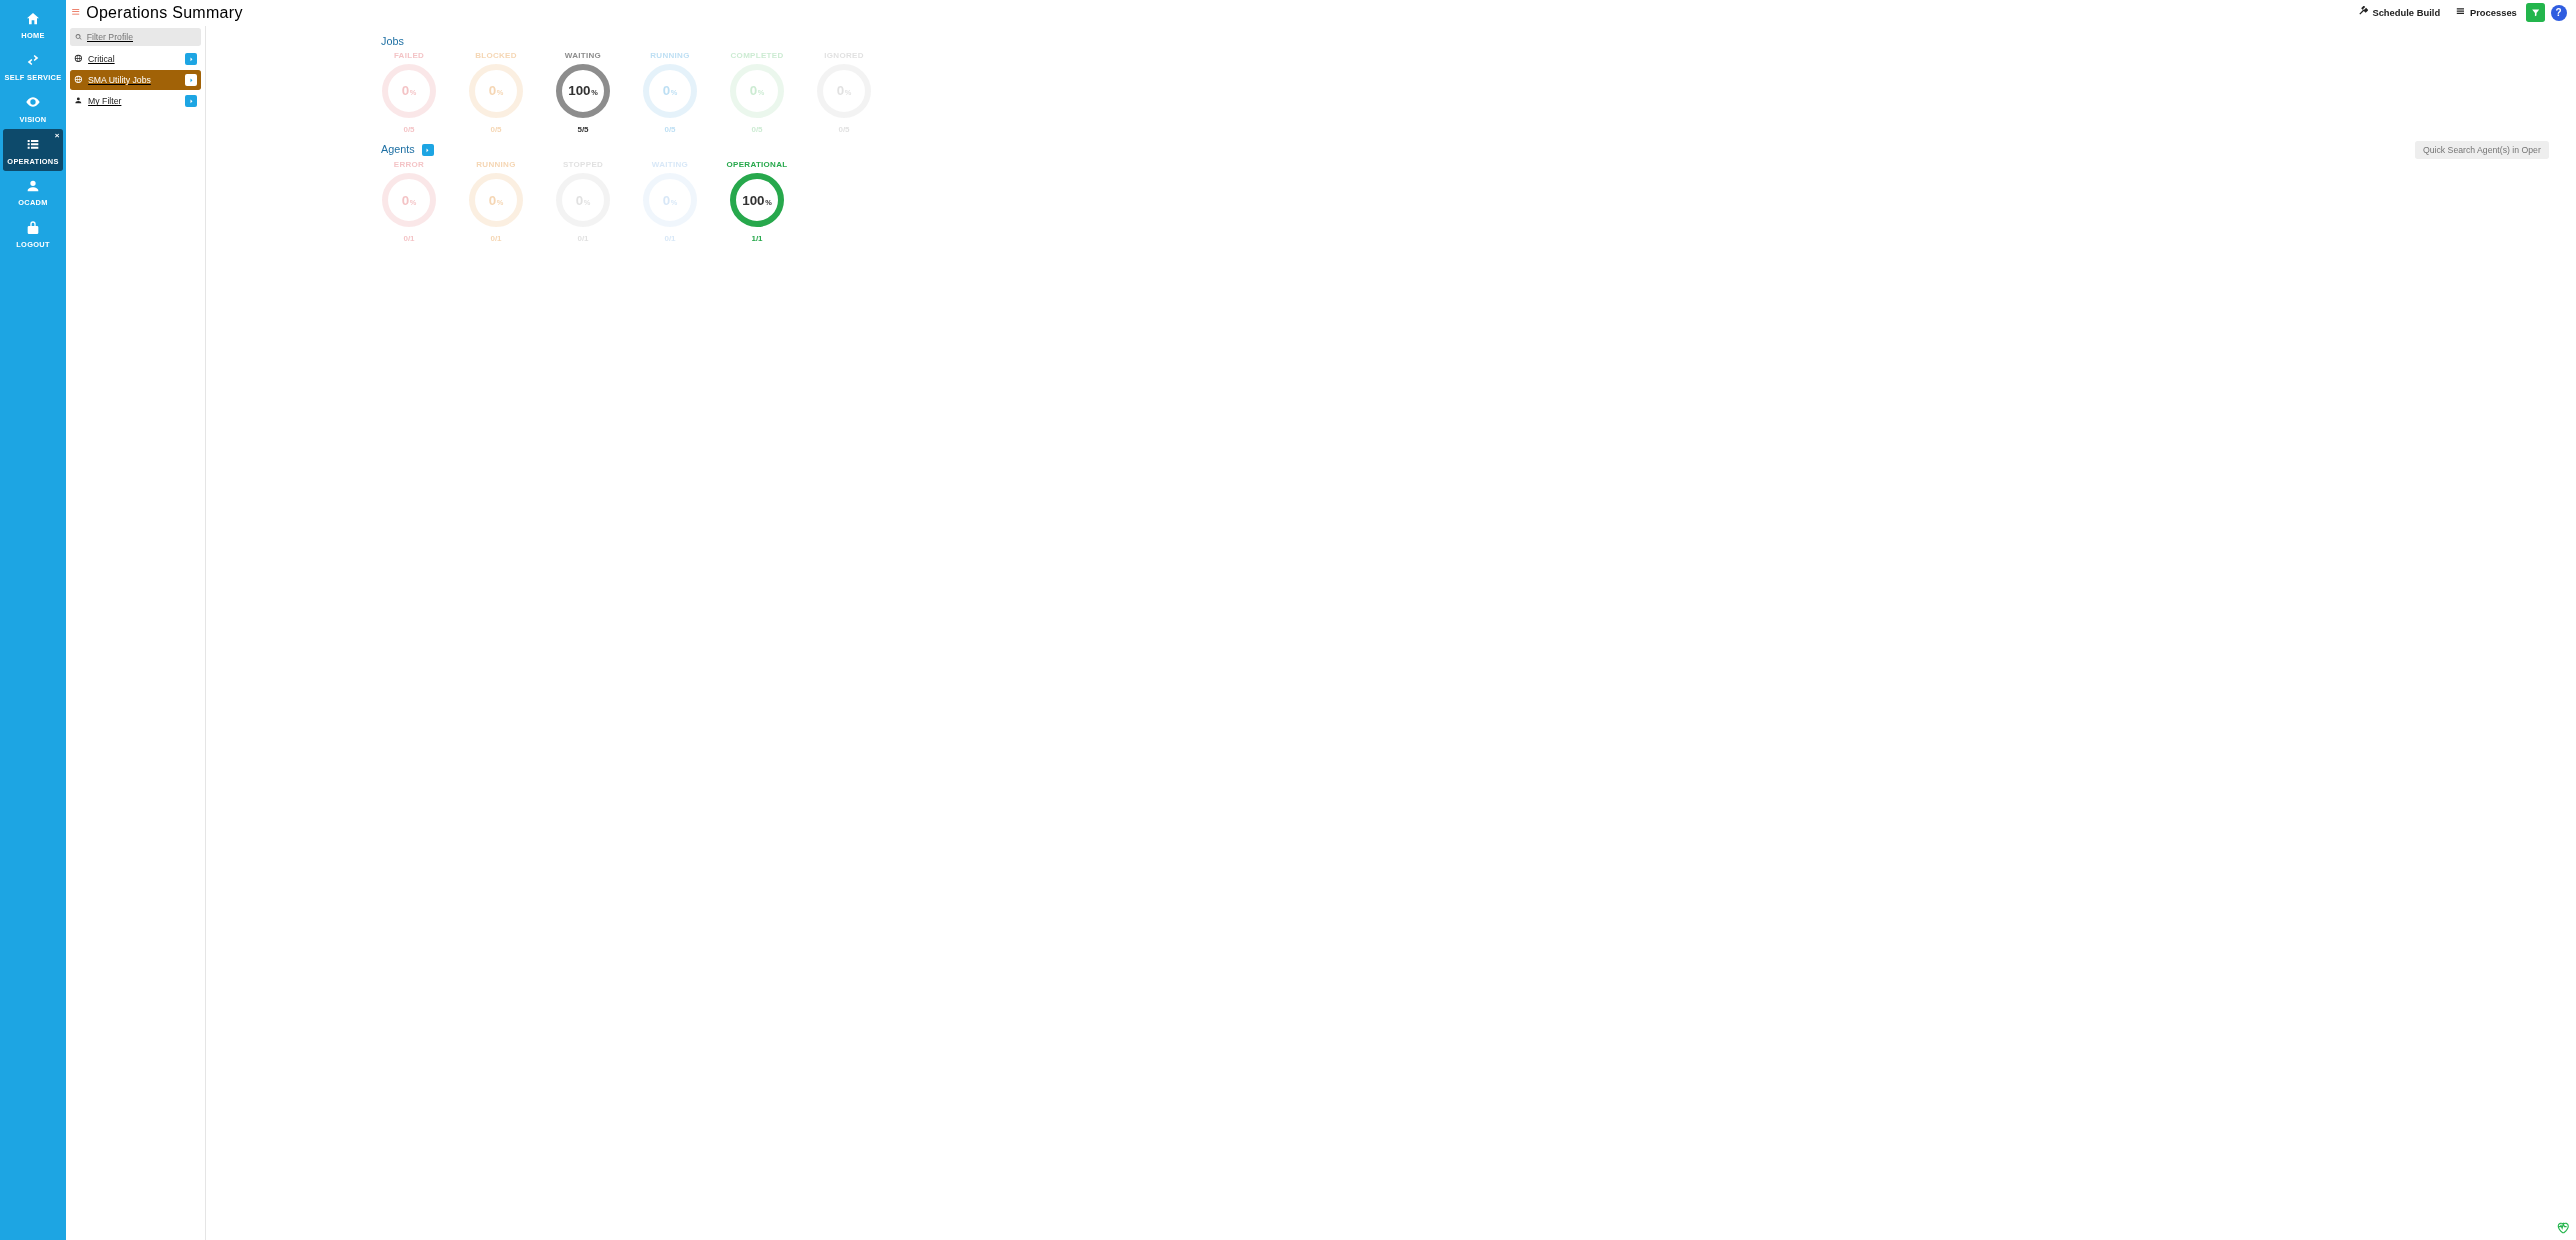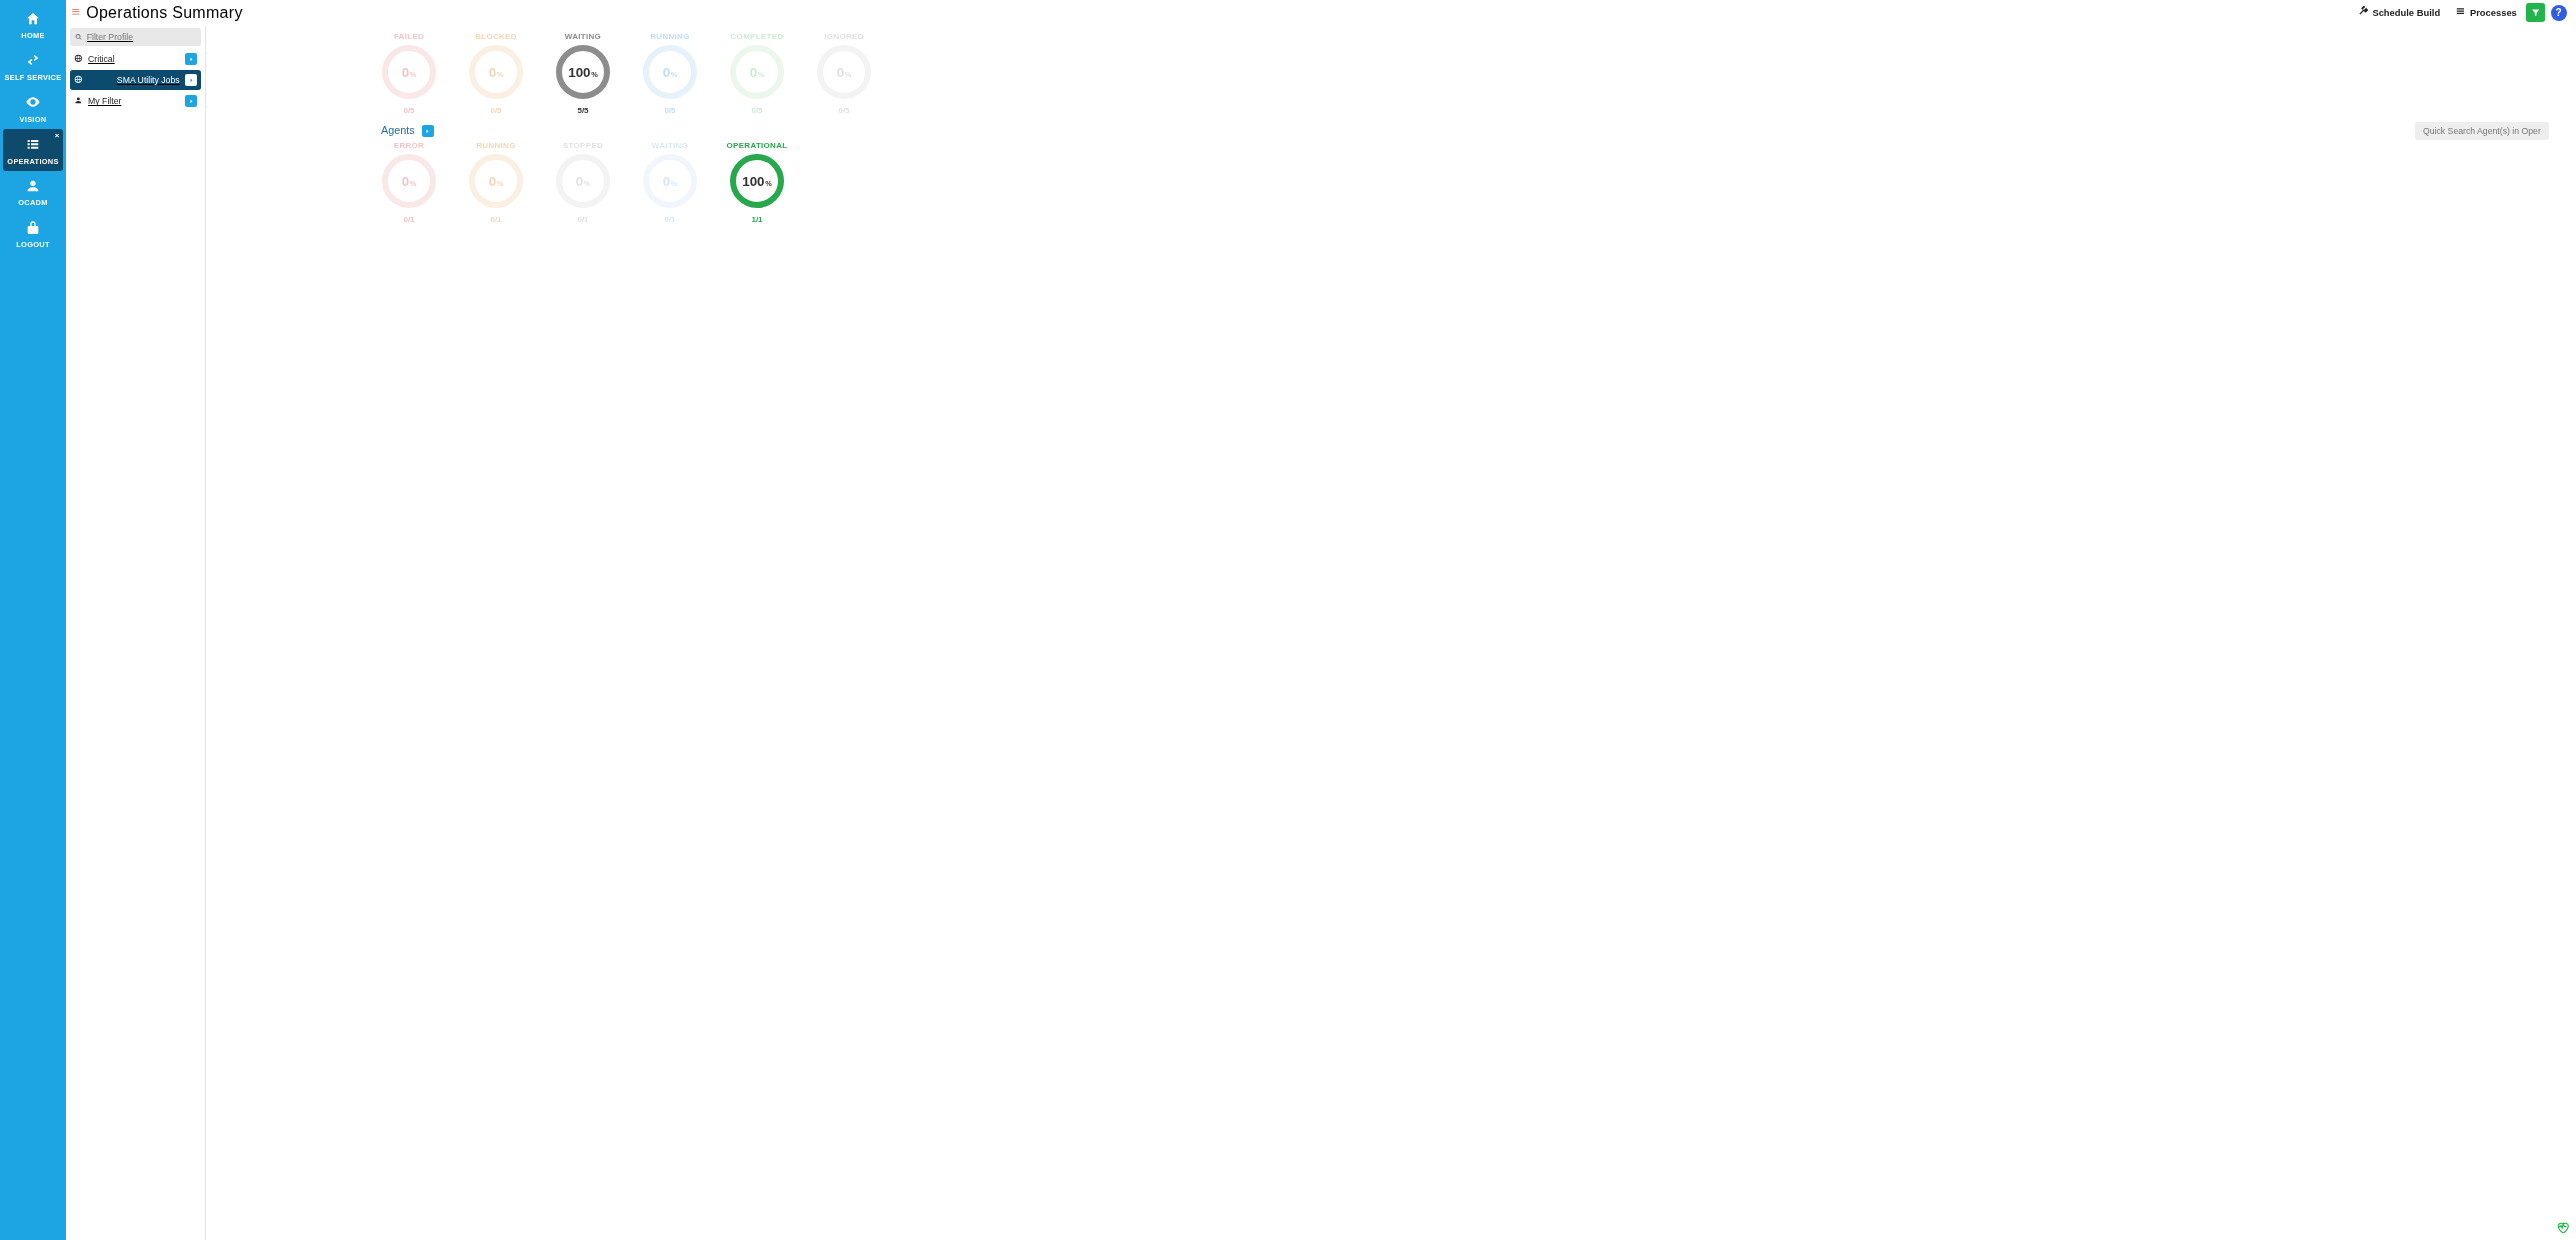--- a/index.html
+++ b/index.html
@@ -140,23 +140,22 @@
     align-items:center;
     padding:4px 4px;
     border-radius:2.7px;
     font-size:8.7px;
     color:#222;
     cursor:pointer;
     margin-bottom:1.3px;
     gap:5.4px;
   }
   .profile-item.selected {
-    background:#0c4a6e;
+    background:#a16207;
     color:#fff;
-    text-align:right;
   }
   .profile-item .pi-icon svg { width:8.7px; height:8.7px; fill:currentColor; }
   .profile-item .pi-label { flex:1; }
   .profile-item .pi-go {
     width:12px; height:12px;
     background:#1da5e3;
     border-radius:2px;
     display:flex; align-items:center; justify-content:center;
   }
   .profile-item.selected .pi-go { background:#fff; }
@@ -395,20 +394,23 @@
               <svg viewBox="0 0 24 24">
                 <path d="M9 5l7 7-7 7z"></path>
               </svg>
             </span>
           </div>
         </div>
     </aside>
 
     <div class="content">
 
+      <div class="section-title">
+        <span>Jobs</span>
+      </div>
       <div class="tile-row" id="jobs-row">
           <div class="tile faded">
             <div class="tile-label" style="color:#e67b80">FAILED</div>
             <div class="donut" style="color:#e67b80">
               <div class="donut-ring"></div>
               <div class="donut-inner" style="color:#e67b80">0<span class="pct">%</span></div>
             </div>
             <div class="tile-count" style="color:#e67b80">0/5</div>
           </div>
           <div class="tile faded">

